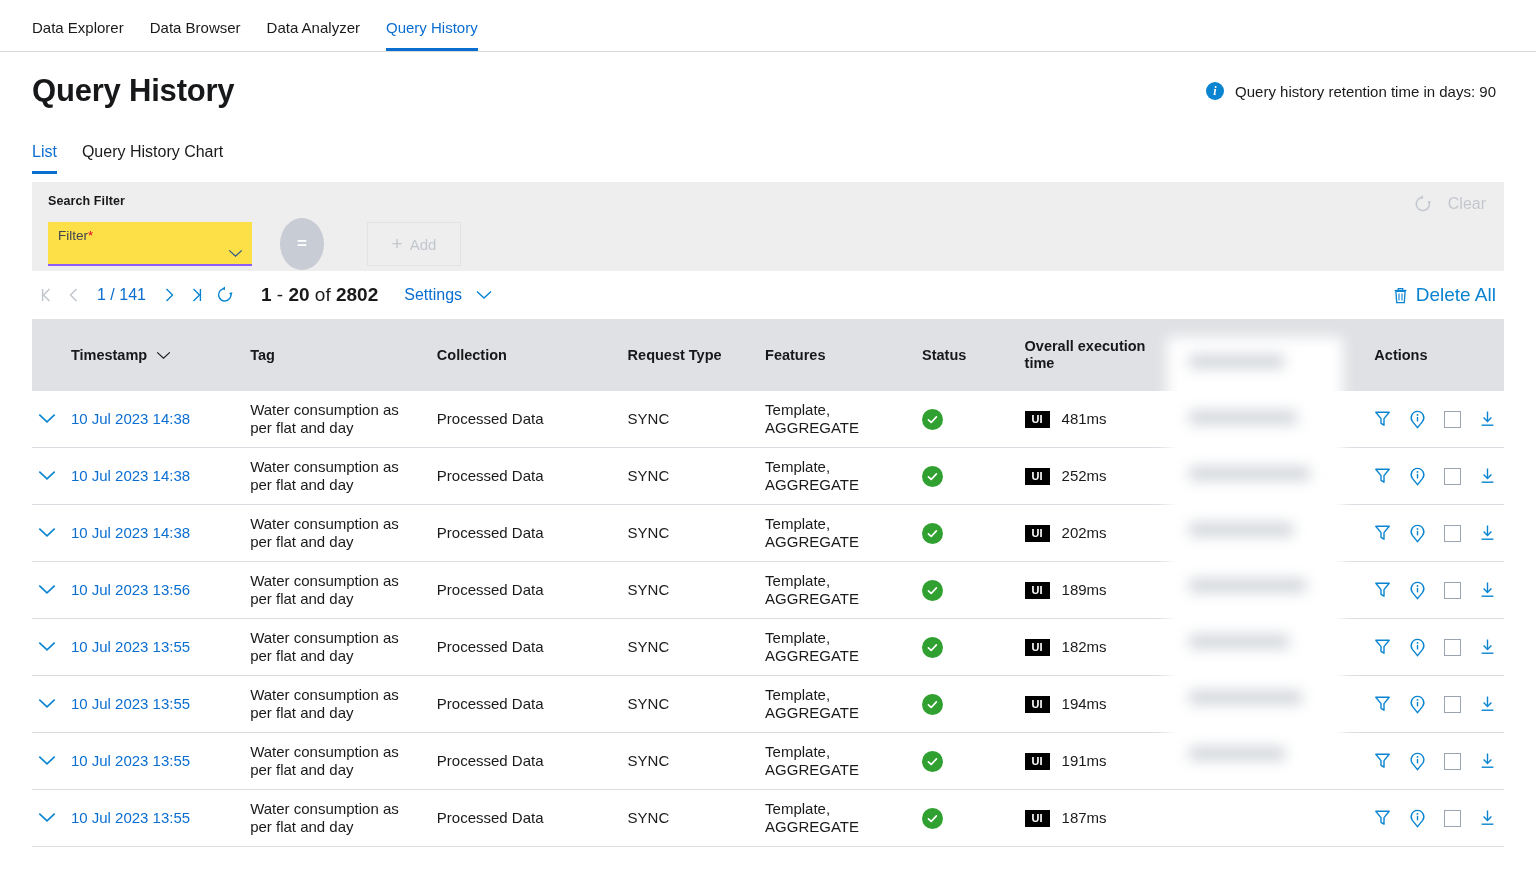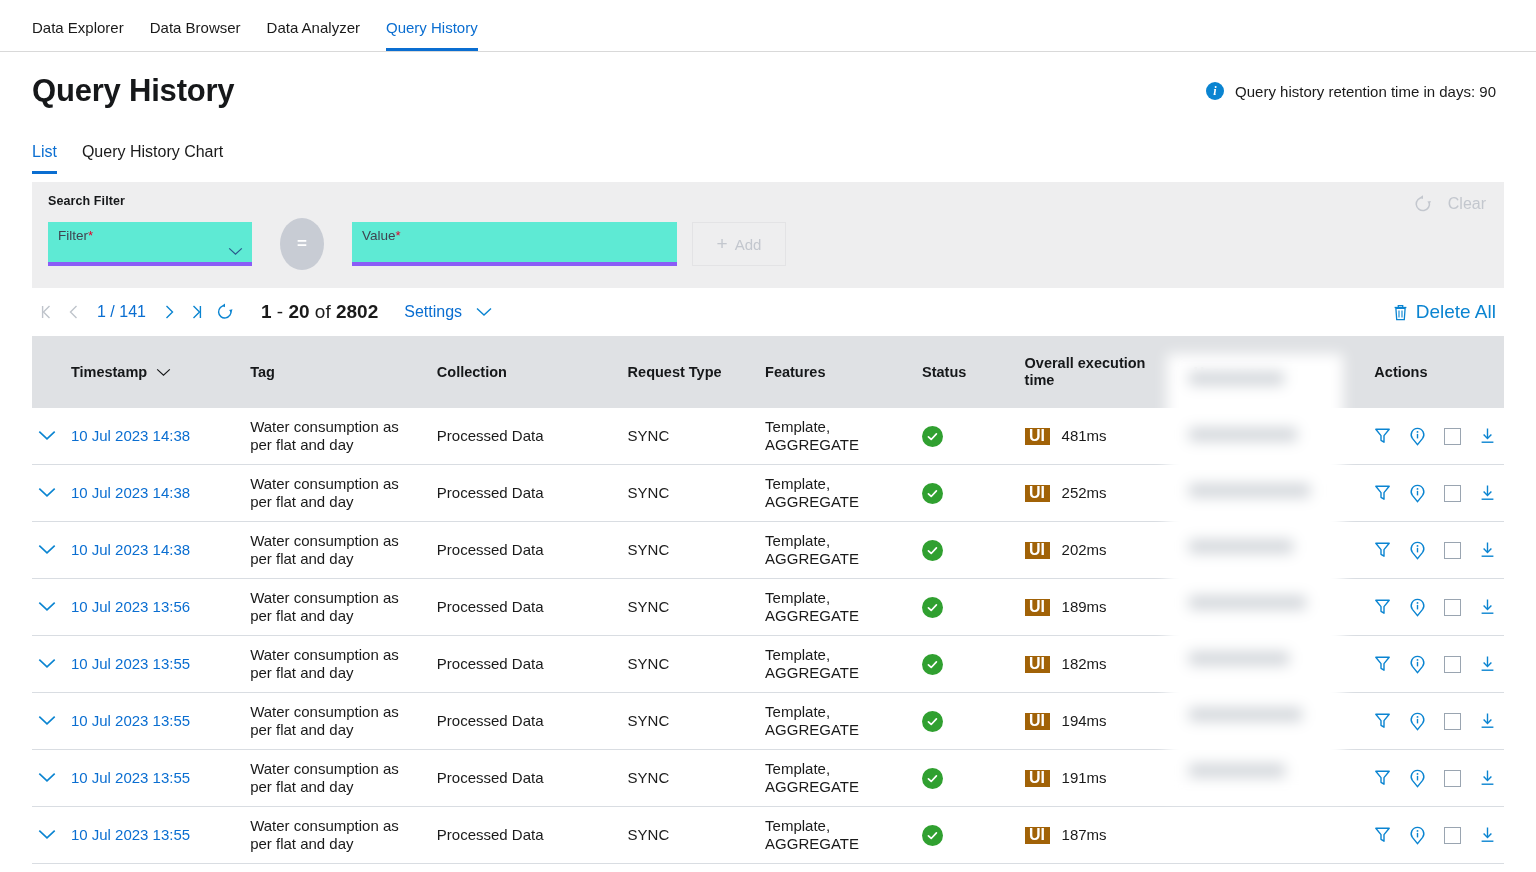--- a/index.html
+++ b/index.html
@@ -90,39 +90,39 @@
     line-height: 18px;
   }
   .subtab.active { color: #0a6ed1; border-bottom-color: #0a6ed1; }
 
   
   .filter-panel {
     margin: 8px 32px 0 32px;
     background: #eeeeef;
     padding: 12px 16px 16px 16px;
     position: relative;
-    height: 106px;
+    height: 89px;
   }
   .filter-label {
     font-size: 12.5px;
     font-weight: bold;
     color: #16181a;
     font-family: "Liberation Sans Narrow", "Liberation Sans", sans-serif;
     letter-spacing: 0.1px;
   }
   .filter-row {
     display: flex;
     align-items: center;
     margin-top: 10px;
     gap: 0;
   }
   .field {
-    background: #5eead4;
+    background: #fde047;
     border: none;
-    border-bottom: 4px solid #8b5cf6;
+    border-bottom: 2px solid #8b5cf6;
     height: 44px;
     position: relative;
     padding: 6px 10px 0 10px;
     display: flex;
     flex-direction: column;
     justify-content: flex-start;
   }
   .field-filter { width: 204px; }
   .field-value  { width: 325px; }
   .field-lbl {
@@ -241,23 +241,23 @@
   .c-act    { width: 140px; }
   .ts-link { color: #0a6ed1; white-space: nowrap; }
   .wrap2 { white-space: normal; }
   .status-dot {
     width: 21px; height: 21px; border-radius: 50%;
     background: #30a030;
     display: flex; align-items: center; justify-content: center;
   }
   .badge-ui {
     display: inline-flex; align-items: center; justify-content: center;
-    background: #a16207;
+    background: #000000;
     color: #ffffff;
-    font-size: 16px; font-weight: bold;
+    font-size: 11px; font-weight: bold;
     width: 25px; height: 17px;
     margin-right: 12px;
     vertical-align: middle;
     font-family: "Liberation Sans Narrow", "Liberation Sans", sans-serif;
   }
   .exec-cell { display: flex; align-items: center; }
   .actions-cell { display: flex; align-items: center; gap: 18px; }
   .act-ico { cursor: pointer; display: flex; align-items: center; }
   .chk-box {
     width: 17px; height: 17px;
@@ -321,25 +321,20 @@
       <div class="field-lbl">
         <span>Filter</span><span class="req">*</span>
       </div>
       <svg class="chev" viewBox="0 0 16 10">
         <path d="M1 1.5 L8 8 L15 1.5" fill="none" stroke="#2a5a8c" stroke-width="1.4"></path>
       </svg>
     </div>
 
     <div class="eq-btn">=</div>
 
-    <div class="field field-value">
-      <div class="field-lbl">
-        <span>Value</span><span class="req">*</span>
-      </div>
-    </div>
 
     <div class="add-btn">
       <span class="plus-ico">+</span>
       <span>Add</span>
     </div>
   </div>
 </div>
 
 <div class="pager">
   <div class="pager-left">

